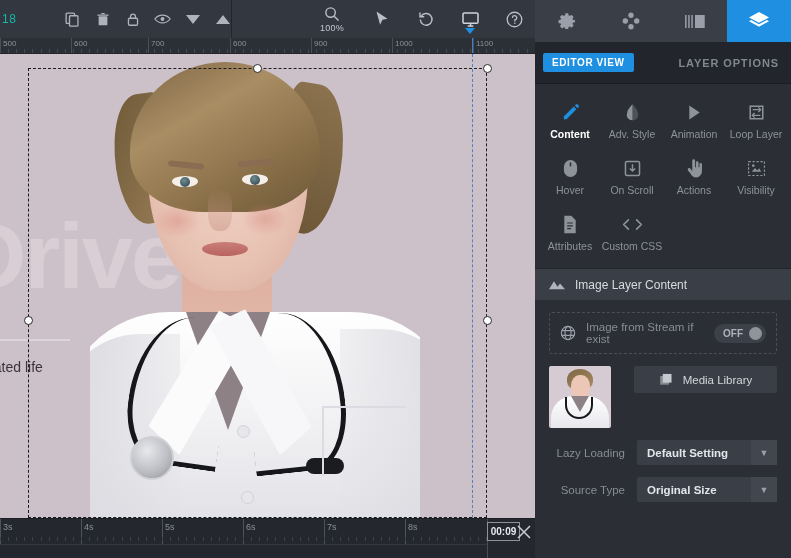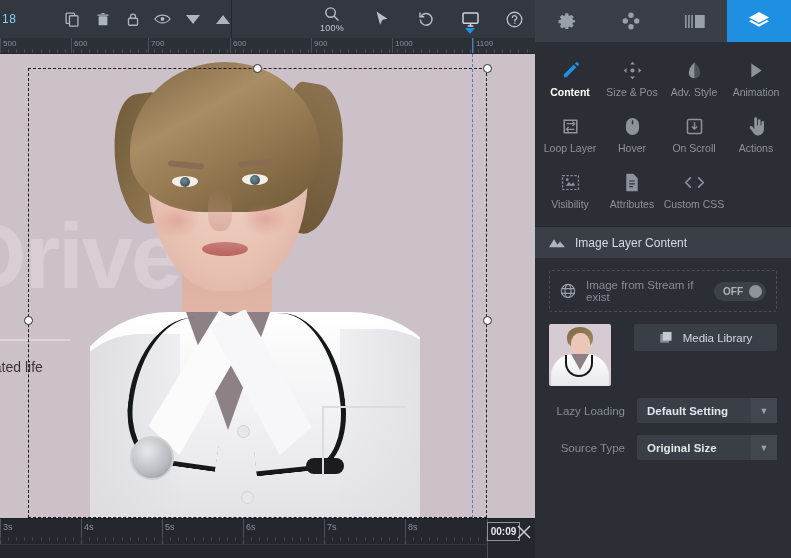--- a/index.html
+++ b/index.html
@@ -21,21 +21,21 @@
   .toolbar {
     position: absolute; left: 0; top: 0; width: 535px; height: 38px;
     background: #33373f;
     display: flex; align-items: center;
   }
   .tb-left {
     width: 232px; height: 38px; display: flex; align-items: center;
     border-right: 1px solid #23262c;
   }
   .tb-layernum {
-    color: #7dd3fc; font-size: 12px; padding-left: 2px; width: 70px;
+    color: #14b8a6; font-size: 12px; padding-left: 2px; width: 70px;
     letter-spacing: .5px;
   }
   .tb-icons { display: flex; align-items: center; gap: 13px; }
   .ticon {
     width: 17px; height: 17px; display: flex; align-items: center;
     justify-content: center; color: #aeb4be; cursor: pointer;
   }
   .ticon svg { display: block; }
   .tb-right {
     flex: 1; height: 38px; display: flex; align-items: center;
@@ -728,39 +728,34 @@
         </svg>
       </div>
       <div class="panel-tab active">
         <svg width="22" height="20" viewBox="0 0 22 20" fill="currentColor">
           <path d="M11 1L21 6.4 11 11.8 1 6.4z"></path>
           <path d="M11 13.3L3.2 9.1 1 10.3 11 15.7 21 10.3l-2.2-1.2z"></path>
         </svg>
       </div>
     </div>
 
+    <div class="panel-subtabs">
+      <div class="pill">EDITOR VIEW</div>
+      <div class="subtab-right">LAYER OPTIONS</div>
+    </div>
 
     <div class="opt-grid">
       <div class="opt active">
         <span class="oi">
           <svg width="19" height="19" viewBox="0 0 20 20" fill="currentColor">
               <path d="M3 14.2L13.4 3.8l2.8 2.8L5.8 17H3z"></path>
               <path d="M14.6 2.6l1.1-1.1a1.3 1.3 0 0 1 1.9 0l.9.9a1.3 1.3 0 0 1 0 1.9l-1.1 1.1z"></path>
             </svg>
         </span>
         <span class="ol">Content</span>
-      </div>
-      <div class="opt">
-        <span class="oi">
-          <svg width="19" height="19" viewBox="0 0 20 20" fill="currentColor">
-              <path d="M10 .8l2.6 2.9H7.4zM10 19.2l-2.6-2.9h5.2zM.8 10l2.9-2.6v5.2zM19.2 10l-2.9 2.6V7.4z"></path>
-              <circle cx="10" cy="10" r="2.2"></circle>
-            </svg>
-        </span>
-        <span class="ol">Size &amp; Pos</span>
       </div>
       <div class="opt">
         <span class="oi">
           <svg width="19" height="19" viewBox="0 0 20 20" fill="currentColor">
               <path d="M10 1.2c-3 3.3-5.6 6.2-5.6 9.2A5.6 5.6 0 0 0 10 18.2z"></path>
               <path d="M10 1.2c3 3.3 5.6 6.2 5.6 9.2A5.6 5.6 0 0 1 10 18.2z" opacity=".35"></path>
             </svg>
         </span>
         <span class="ol">Adv. Style</span>
       </div>

